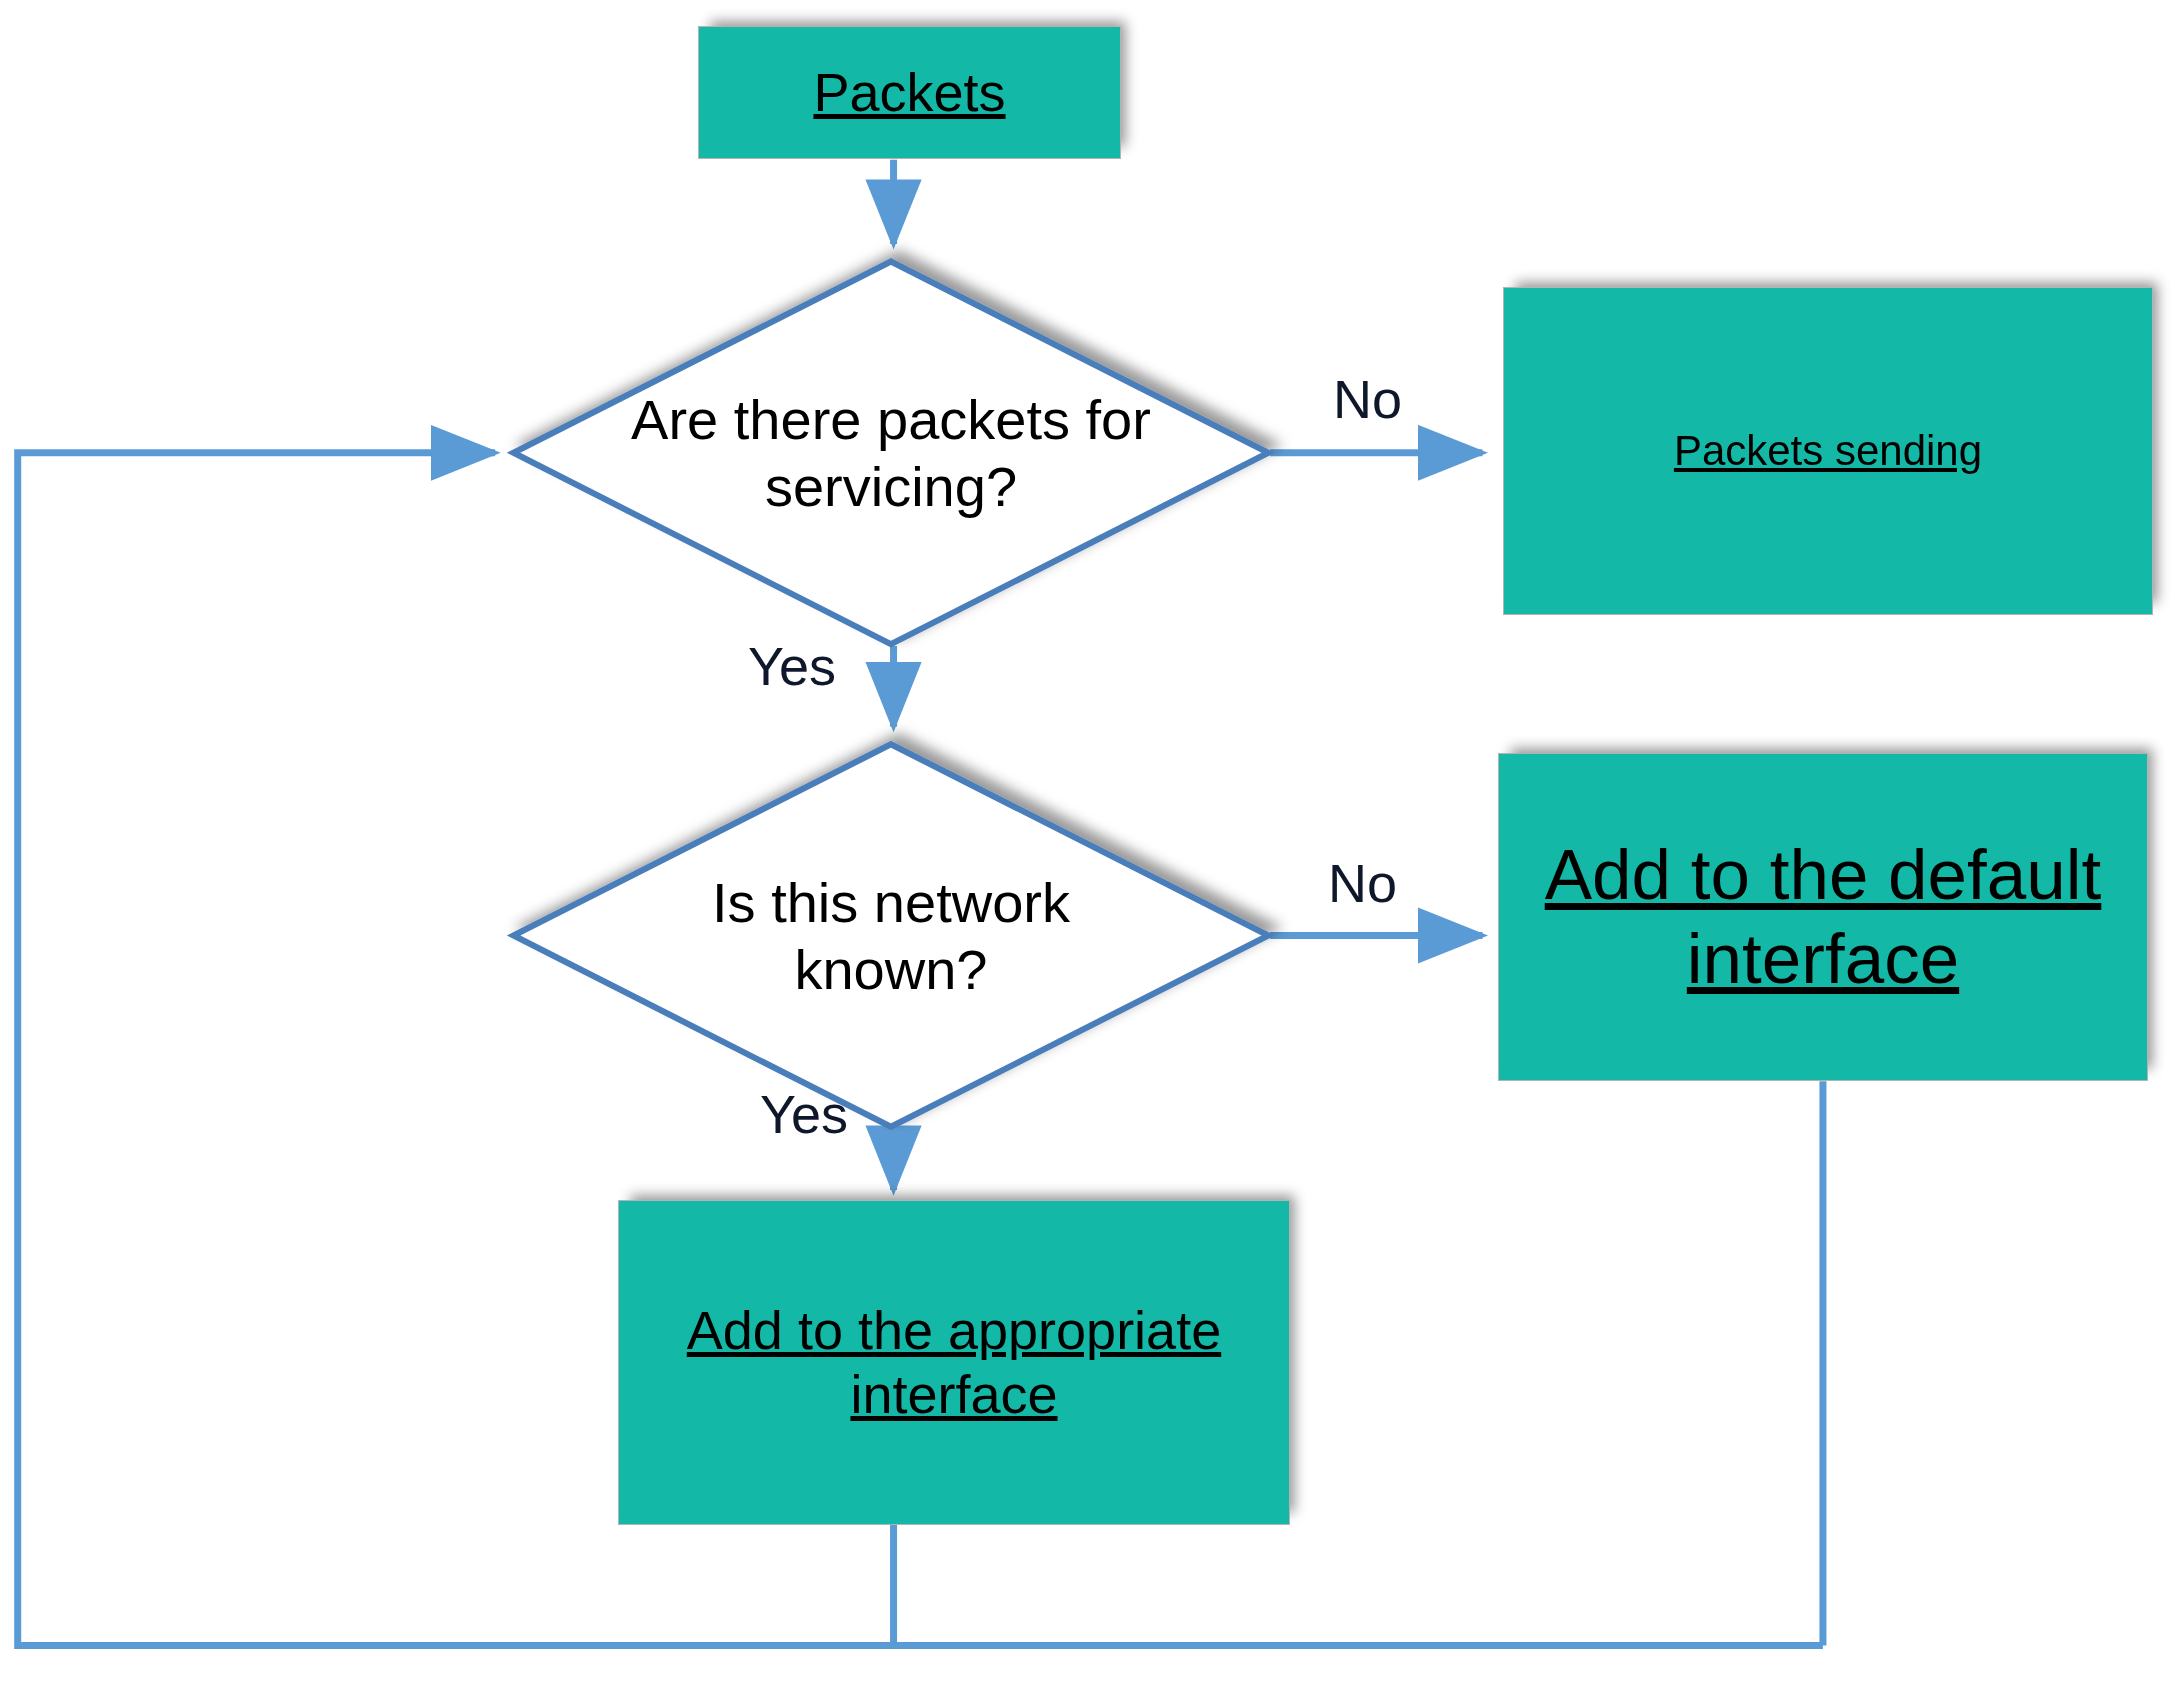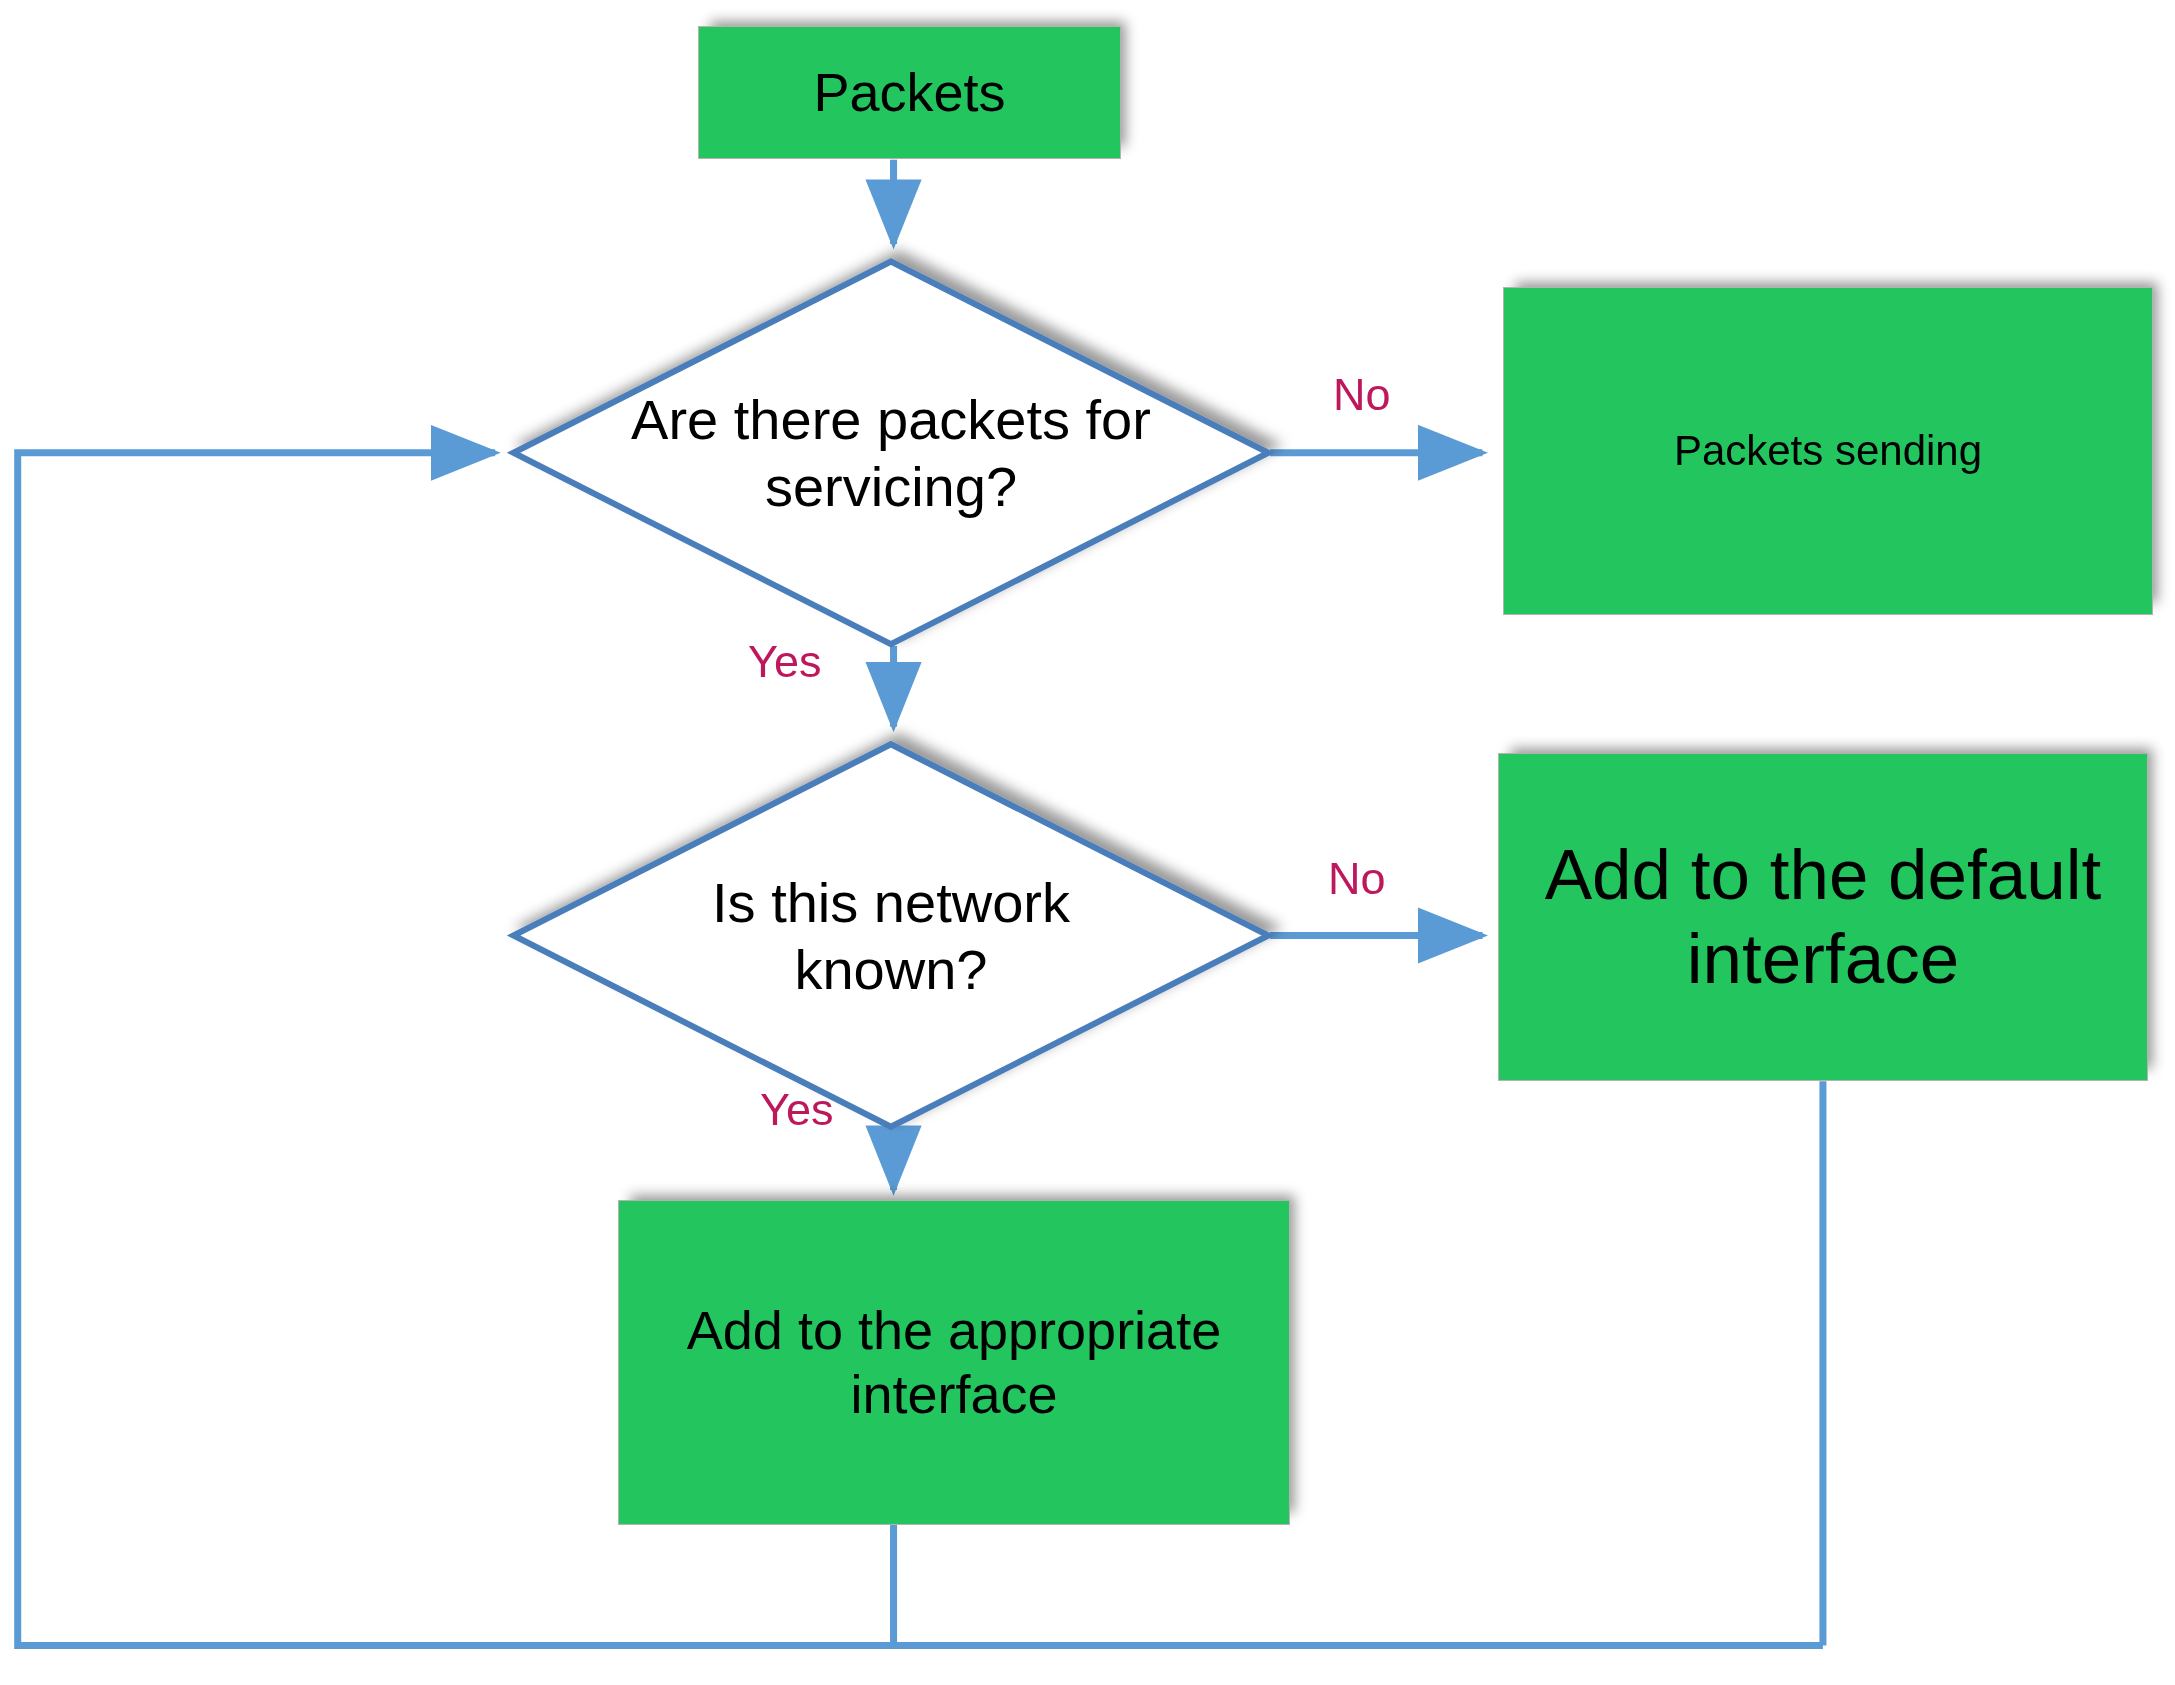--- a/index.html
+++ b/index.html
@@ -23,30 +23,31 @@
     left: 0;
     top: 0;
     width: 2175px;
     height: 1685px;
   }
 
   
   .node-box {
     position: absolute;
     box-sizing: border-box;
-    background: #22c55e;
+    background: #14b8a6;
     border: 1.8px solid #b3b3b3;
     display: flex;
     align-items: center;
     justify-content: center;
     text-align: center;
     color: #000000;
     line-height: 1.18;
     box-shadow: 8.8px -8.8px 12.3px -3.5px rgba(0,0,0,0.42);
     z-index: 3;
+    text-decoration: underline;
   }
   .node-box .node-text {
     display: block;
     padding: 0 16px;
     white-space: pre-line;
   }
 
   #box-packets {
     left: 698px;  top: 26px;   width: 423px;  height: 133px;
     font-size: 54px;
@@ -90,22 +91,22 @@
   #diamond-packets-servicing {
     left: 511px;  top: 260px;  width: 760px;  height: 386px;
   }
   #diamond-network-known {
     left: 511px;  top: 743px;  width: 760px;  height: 386px;
   }
 
   
   .edge-label {
     position: absolute;
-    color: #be185d;
-    font-size: 45px;
+    color: #0f172a;
+    font-size: 54px;
     line-height: 1;
     white-space: nowrap;
     z-index: 4;
   }
   #label-no-servicing   { left: 1333px; top: 372px; }
   #label-yes-servicing  { left: 748px;  top: 639px; }
   #label-no-known       { left: 1328px; top: 856px; }
   #label-yes-known      { left: 760px;  top: 1087px; }
 </style>
 </head>

